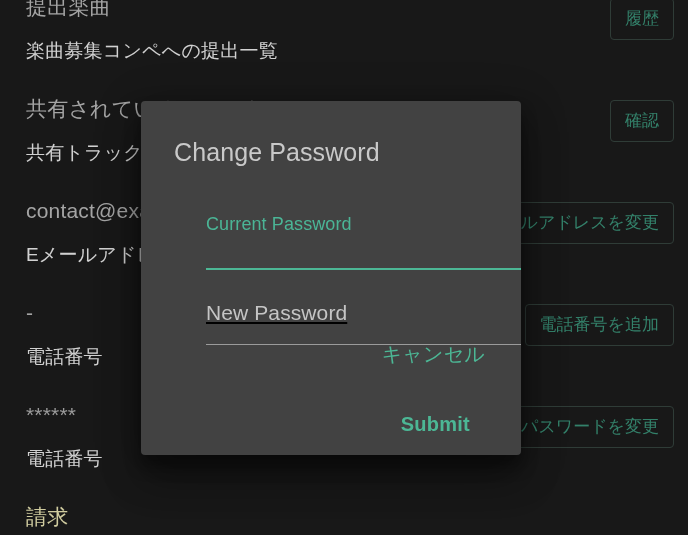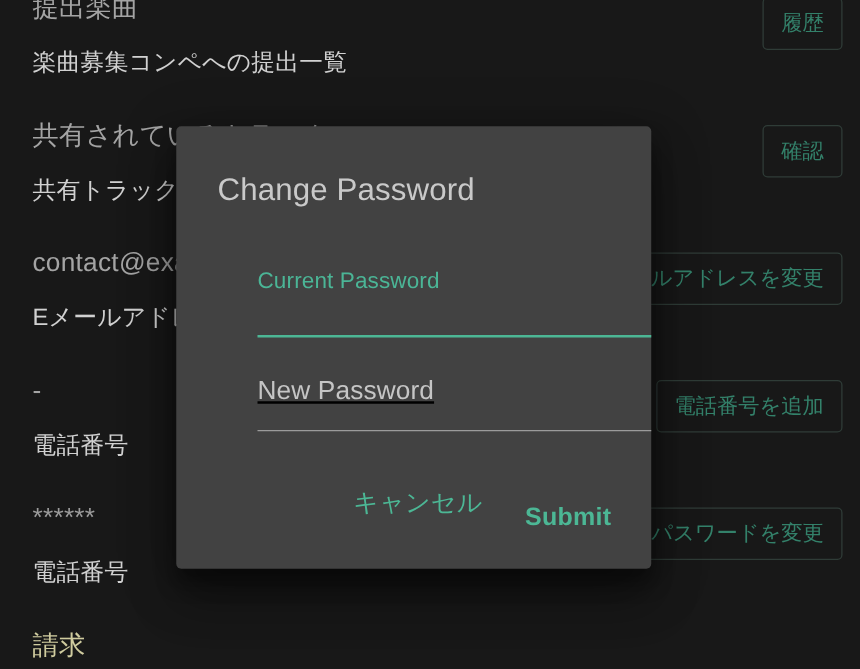--- a/index.html
+++ b/index.html
@@ -169,24 +169,25 @@
   }
   #field-new-password .field-underline {
     background: #9b9b9b;
     height: 1px;
     margin-top: 17px;
   }
 
   #dialog-actions {
     position: absolute;
     right: 24px;
-    bottom: 22px;
+    bottom: 12px;
     display: flex;
     align-items: center;
     gap: 10px;
+    flex-direction: column;
   }
 
   .dialog-btn {
     background: transparent;
     border: none;
     color: #4cb795;
     font-family: inherit;
     font-size: 20px;
     line-height: 26px;
     letter-spacing: 0.2px;

